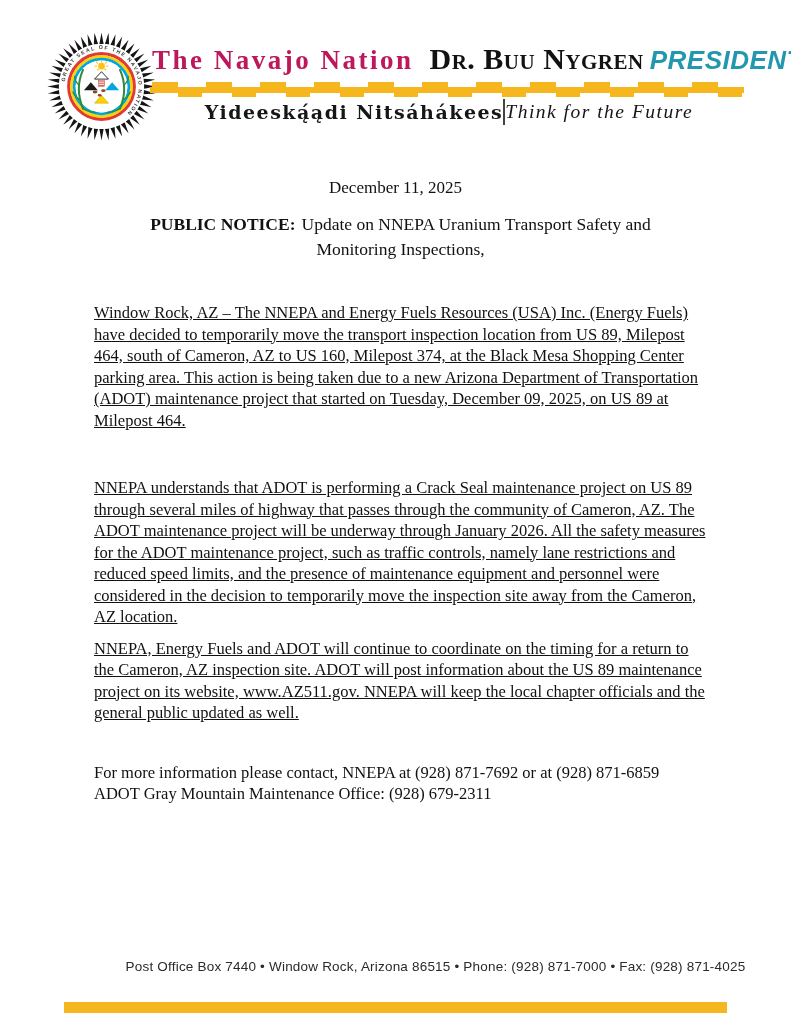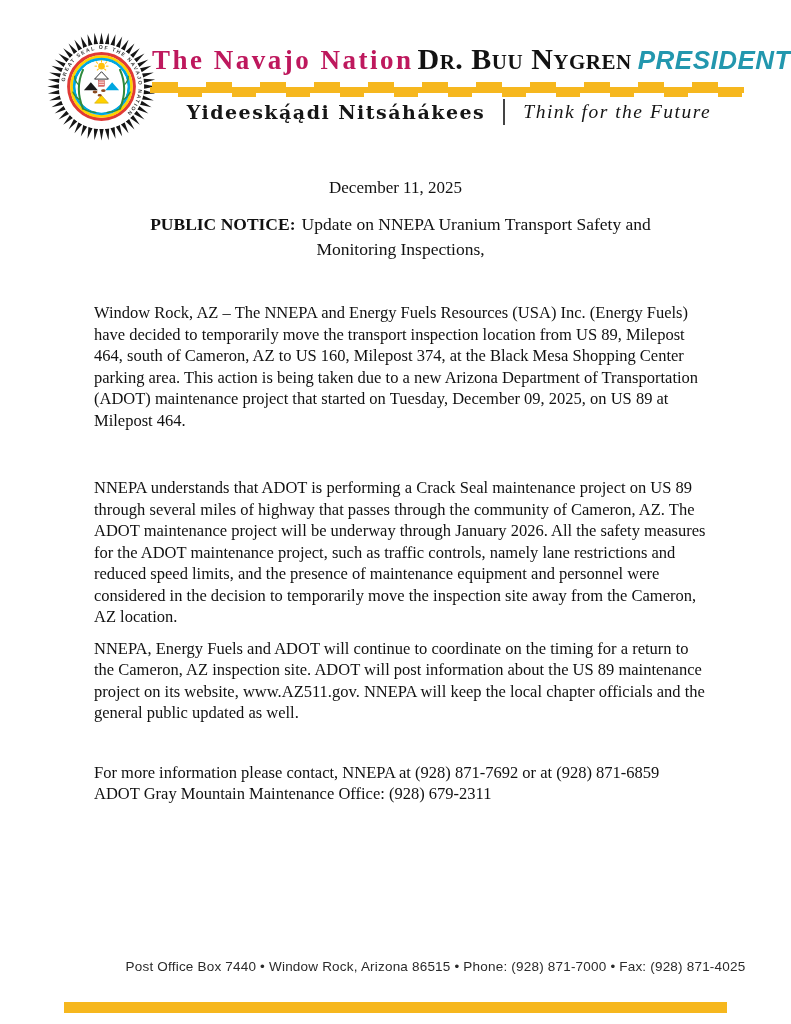--- a/index.html
+++ b/index.html
@@ -5,33 +5,33 @@
   html,body{margin:0;padding:0;background:#e8e8e8;}
   .page{
     position:relative;width:791px;height:1024px;margin:0 auto;background:#ffffff;
     font-family:"Liberation Serif","DejaVu Serif",serif;color:#111;overflow:hidden;
   }
   
   .header{position:relative;height:142px;}
   .seal{position:absolute;left:46px;top:31px;width:111px;height:111px;}
   .name-row{position:absolute;left:152px;top:42px;width:600px;display:flex;align-items:baseline;white-space:nowrap;}
   .org-name{font-size:27px;font-weight:bold;letter-spacing:2.5px;color:#be185d;}
-  .pres-name{font-size:30px;font-weight:bold;font-variant:small-caps;letter-spacing:0.5px;margin-left:4px;color:#121212;}
+  .pres-name{font-size:30px;font-weight:bold;font-variant:small-caps;letter-spacing:0.5px;margin-left:16px;color:#121212;}
   .pres-title{font-family:"Liberation Sans","DejaVu Sans",sans-serif;font-size:26px;font-weight:bold;font-style:italic;letter-spacing:0.5px;margin-left:6px;}
   .band{position:absolute;left:150px;top:82px;}
-  .motto-row{position:absolute;left:152px;top:99px;width:594px;display:flex;justify-content:center;align-items:center;gap:18px;}
+  .motto-row{position:absolute;left:152px;top:99px;width:594px;display:flex;justify-content:center;align-items:center;}
   .motto-navajo{font-family:"DejaVu Serif","Liberation Serif",serif;font-size:19px;font-weight:bold;letter-spacing:1.5px;color:#161616;}
   .motto-divider{width:2px;height:26px;background:#444;}
   .motto-english{font-size:19.5px;font-weight:normal;font-style:italic;letter-spacing:1.5px;color:#161616;}
   
   .content{padding:0 84px 0 94px;}
   .date-line{margin:36px 10px 0 0;text-align:center;font-size:17px;}
   .notice-title{margin:14px auto 0 auto;width:572px;text-align:center;font-size:17.5px;line-height:25px;}
   .notice-label{font-weight:bold;margin-right:6px;}
-  .paras p{margin:0;font-size:16.5px;line-height:21.5px;text-align:left;}
+  .paras p{margin:0;font-size:16.5px;line-height:21.5px;text-align:left;text-decoration:underline;}
   .paras p:nth-child(1){margin-top:40px;}
   .paras p:nth-child(2){margin-top:46px;}
   .paras p:nth-child(3){margin-top:10px;}
   .paras p:nth-child(4){margin-top:34px;}
   .contact{font-size:16.5px;line-height:21.5px;}
   .contact-1{margin-top:38px;}
   .contact-2{}
   
   .footer-line{position:absolute;left:0;top:959px;width:100%;text-align:center;
     font-family:"Liberation Sans","DejaVu Sans",sans-serif;font-size:13.5px;letter-spacing:0.2px;color:#2a2a2a;padding-left:40px;}

